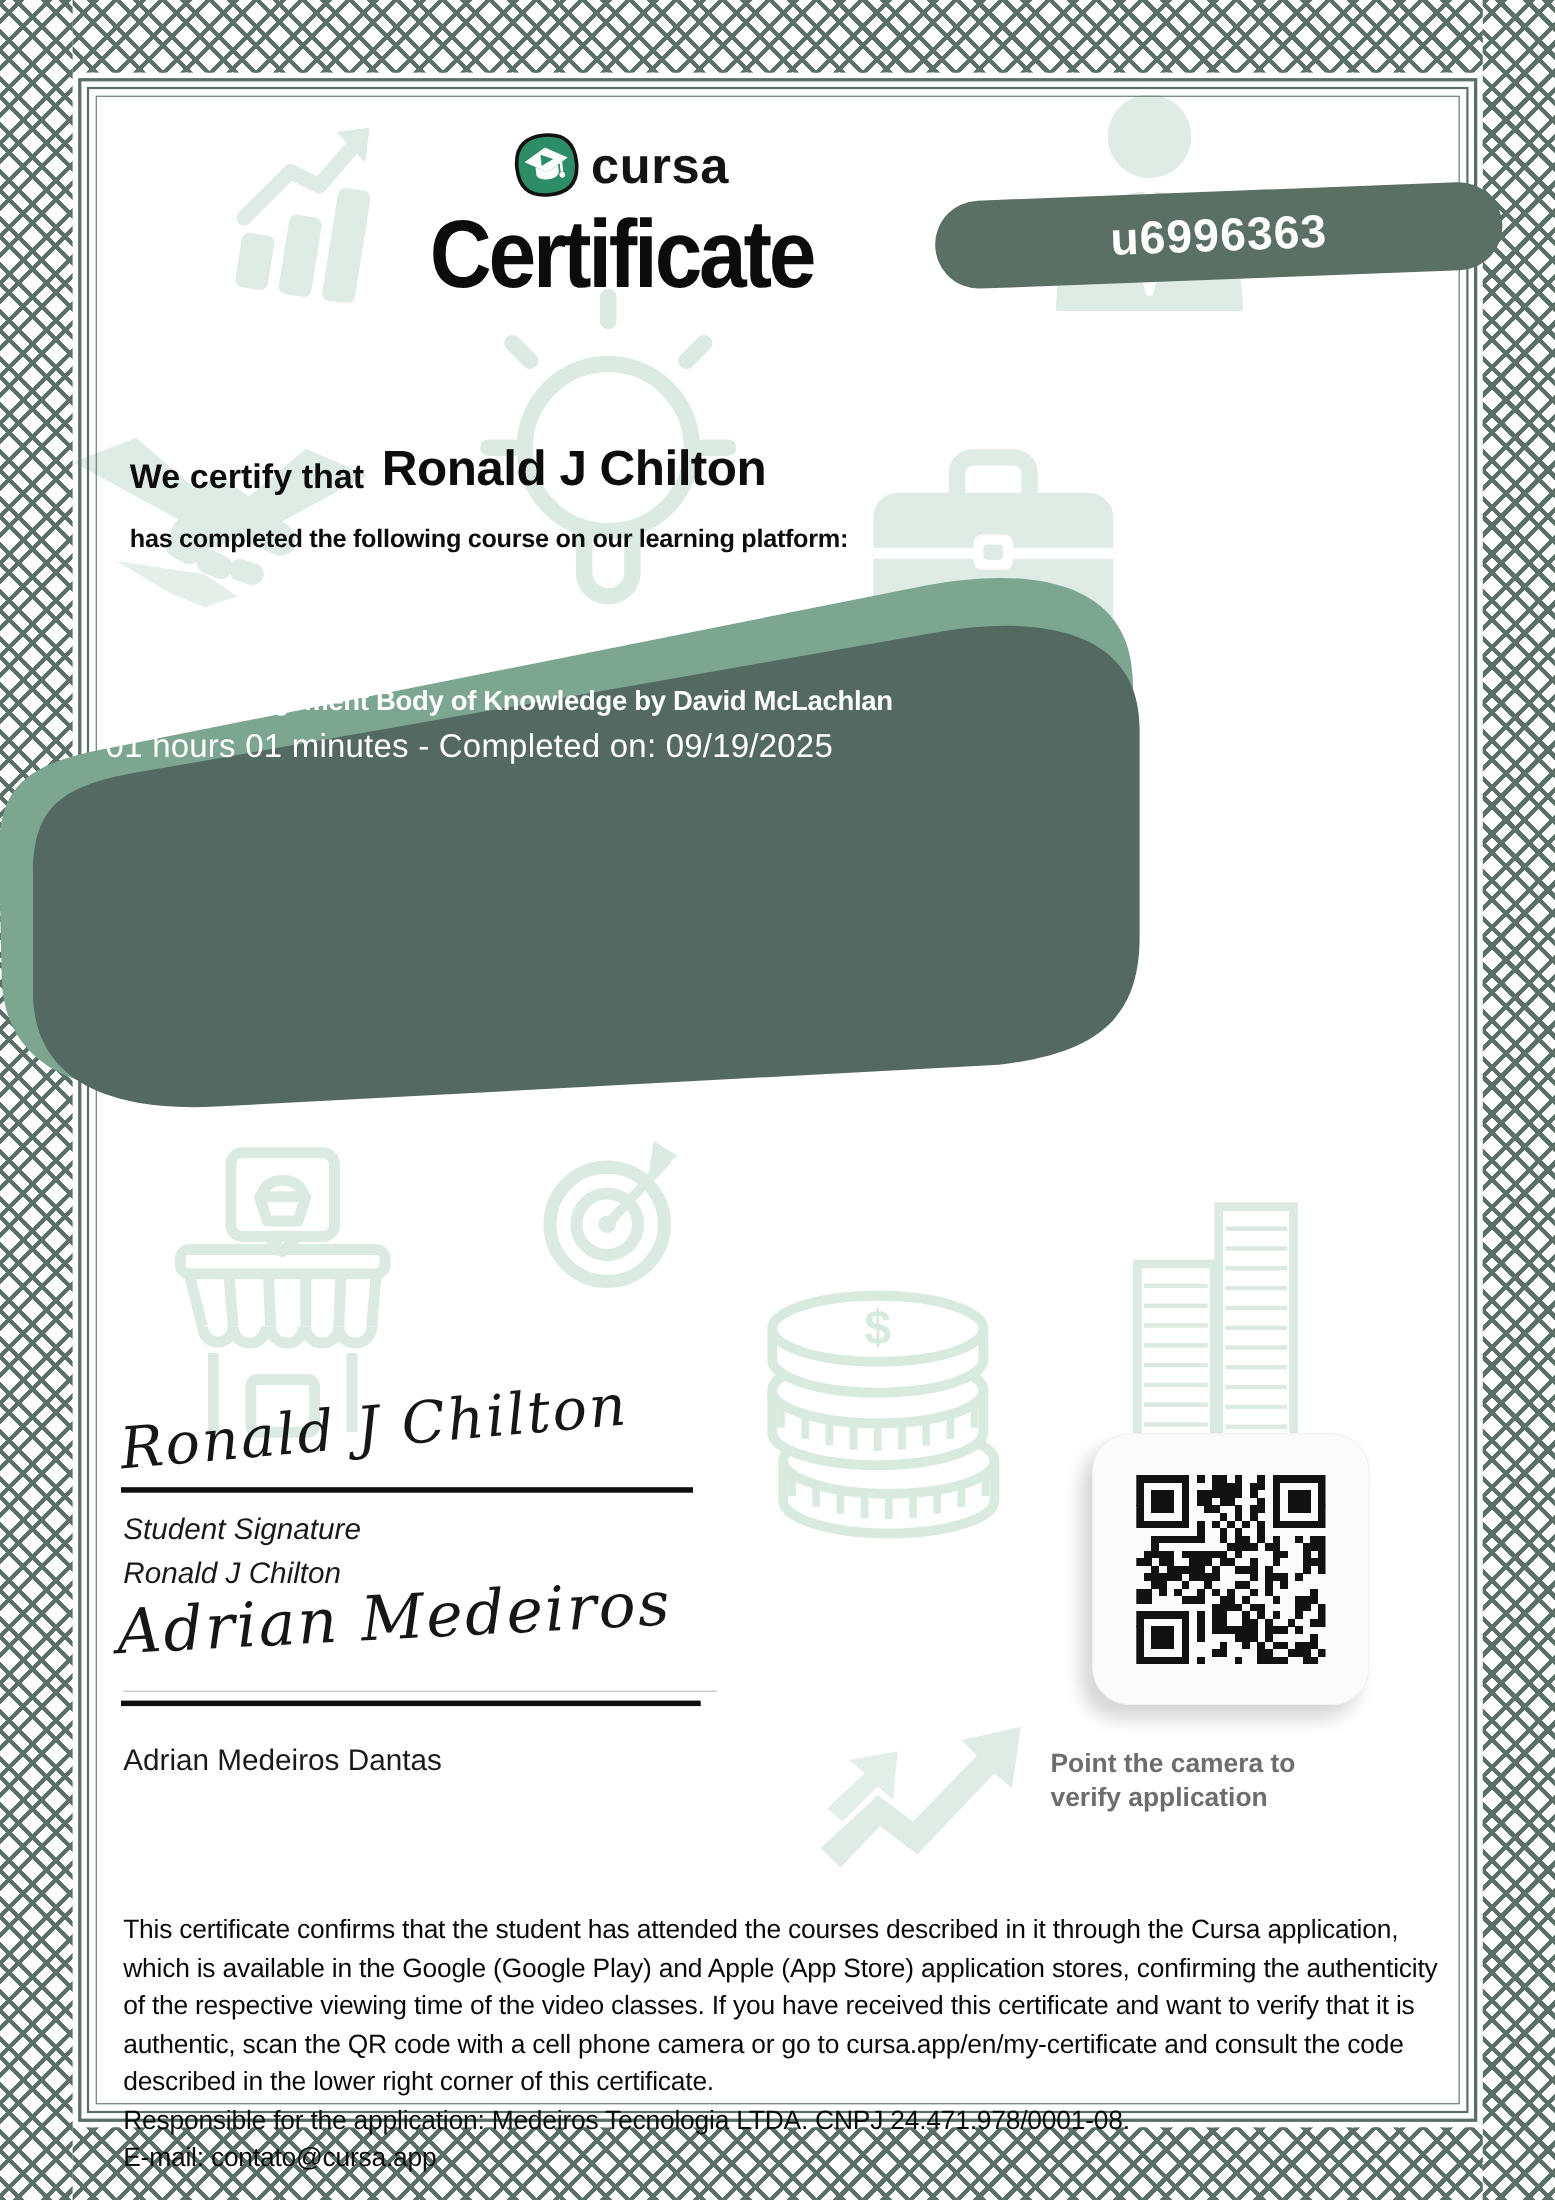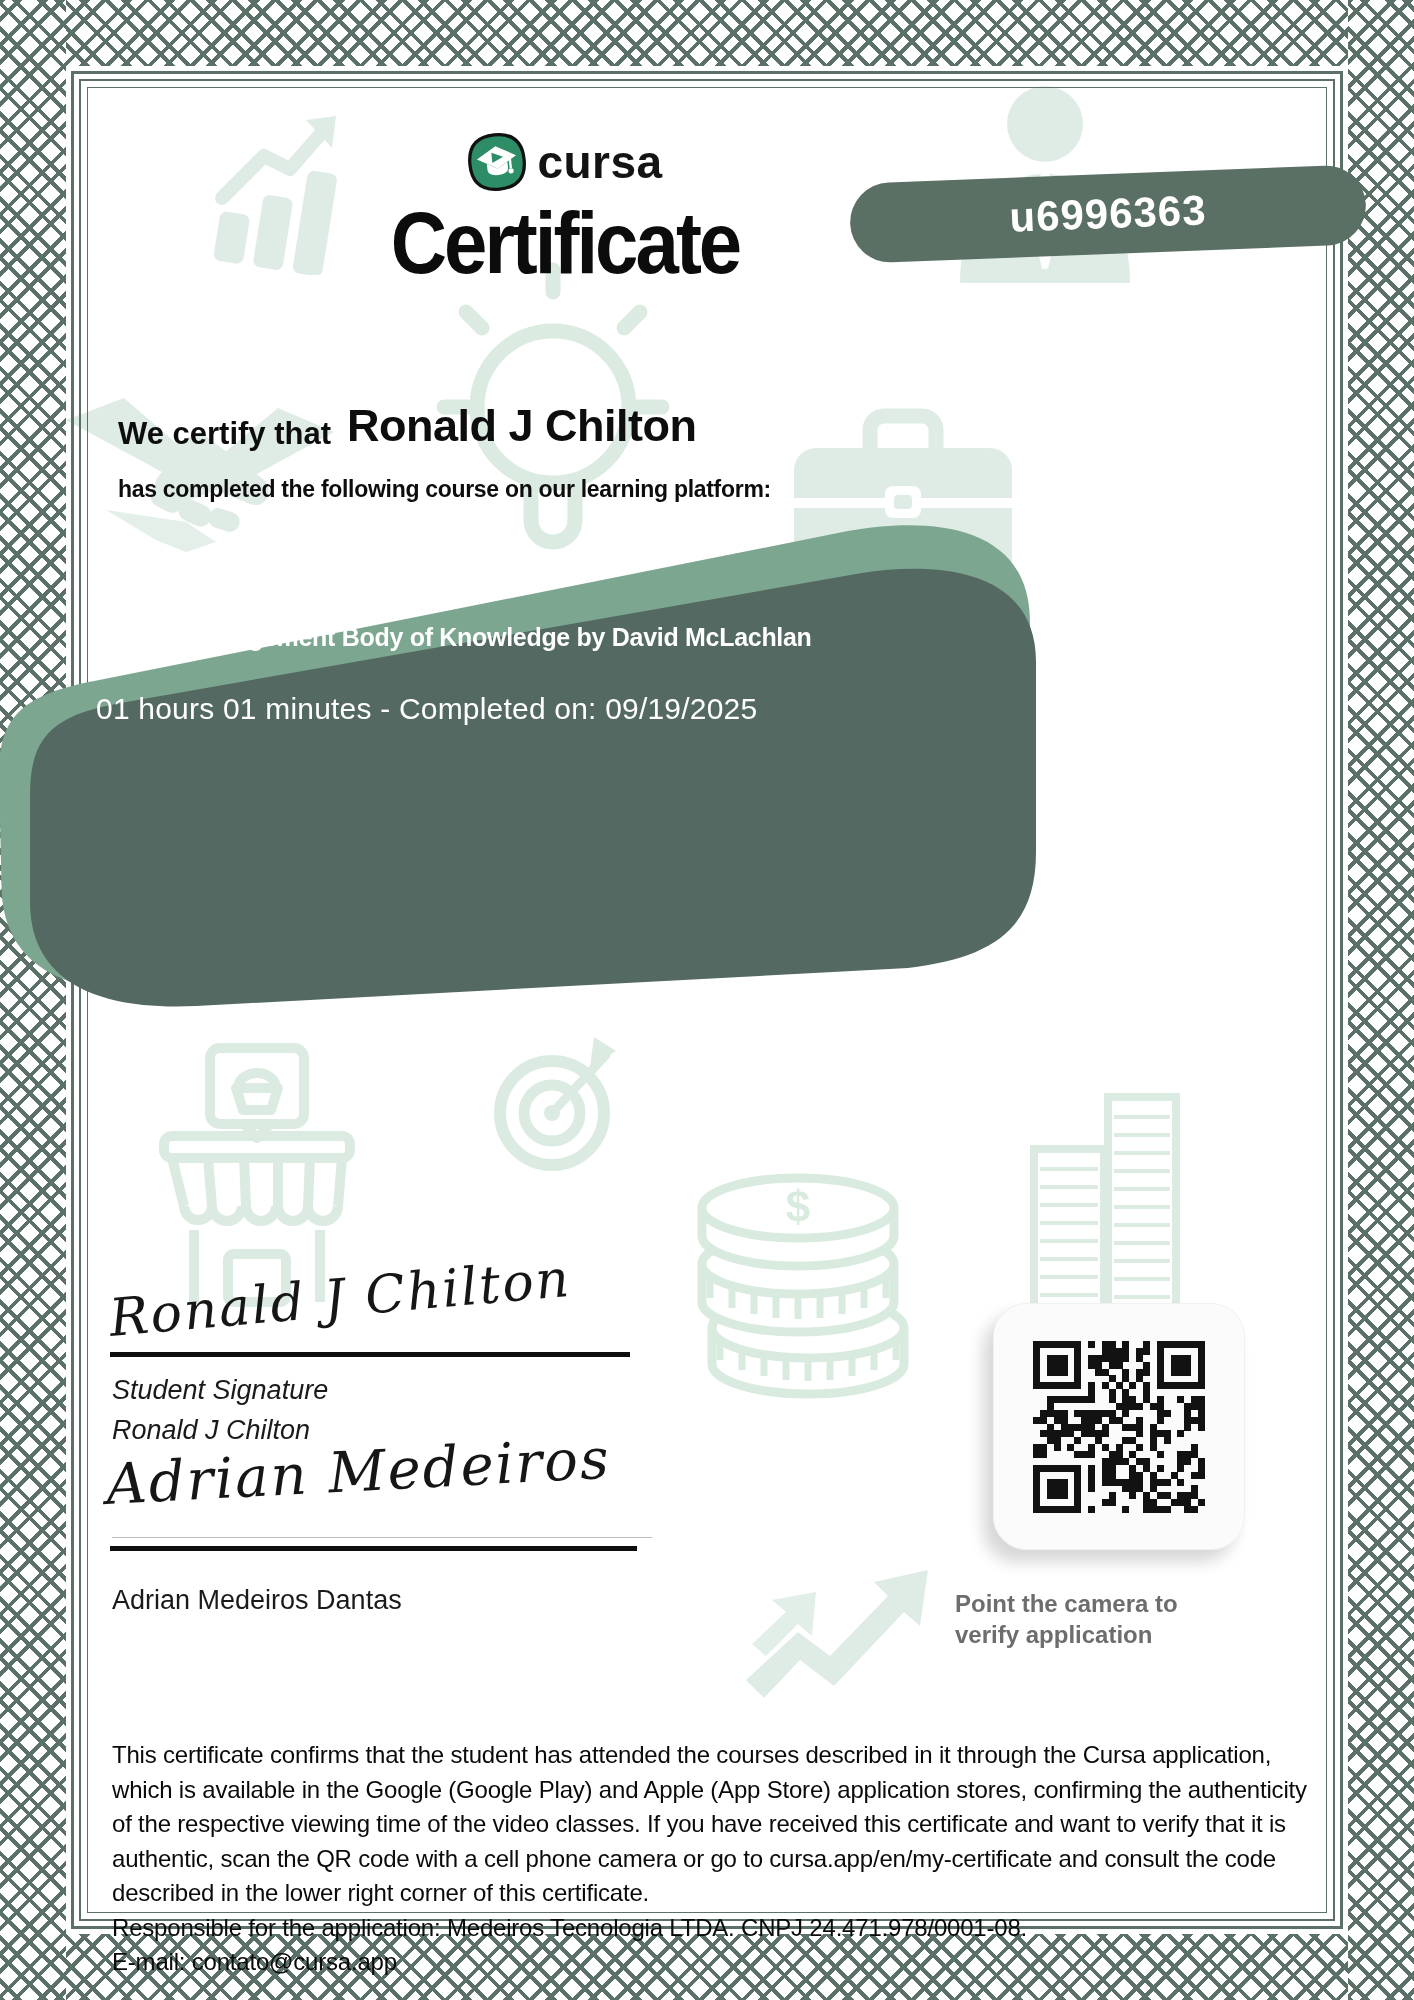--- a/index.html
+++ b/index.html
@@ -21,21 +21,21 @@
   .gpat.right{right:0;top:0;width:66px;height:2000px;}
   .frame{position:absolute;z-index:6;border-style:solid;border-color:#5b7167;pointer-events:none;}
   .frame.a{left:71px;top:71px;right:71px;bottom:71px;border-width:3px;}
   .frame.b{left:79px;top:79px;right:79px;bottom:79px;border-width:2px;}
   .frame.c{left:87px;top:87px;right:87px;bottom:87px;border-width:1px;}
 
   
   .wm{position:absolute;z-index:1;pointer-events:none;}
 
   
-  .header{position:absolute;left:90px;top:132px;width:950px;z-index:10;text-align:center;}
+  .header{position:absolute;left:90px;top:120px;width:950px;z-index:10;text-align:center;}
   .logo-row{display:flex;align-items:center;justify-content:center;gap:10px;}
   .brand{font-size:46px;font-weight:700;letter-spacing:.5px;color:#141414;}
   .cert-title{
     margin-top:0px;font-size:78px;font-weight:900;letter-spacing:-3px;color:#0c0c0c;
     transform:scaleY(1.12);transform-origin:top center;
   }
   .badge{
     position:absolute;left:850px;top:174px;width:516px;height:80px;z-index:12;
     background:#5b7065;border-radius:42px;transform:rotate(-2.2deg);
     display:flex;align-items:center;justify-content:center;
@@ -46,21 +46,21 @@
   .intro{position:absolute;left:118px;top:400px;z-index:10;}
   .intro .l1{display:flex;align-items:flex-end;gap:16px;}
   .certify-prefix{font-size:31px;font-weight:700;color:#0d0d0d;}
   .student-name{font-size:45px;font-weight:700;color:#0d0d0d;letter-spacing:-.5px;}
   .intro .l2{margin-top:24px;font-size:23px;font-weight:700;color:#0d0d0d;letter-spacing:-.3px;}
 
   
   .blob-svg{position:absolute;left:0;top:0;z-index:8;pointer-events:none;}
   .course-block{position:absolute;left:96px;top:612px;width:880px;z-index:10;color:#fff;}
   .course-name{font-size:25px;font-weight:700;line-height:50px;letter-spacing:-.3px;}
-  .course-details{margin-top:30px;font-size:30px;font-weight:400;letter-spacing:.2px;}
+  .course-details{font-size:30px;font-weight:400;letter-spacing:.2px;}
 
   
   .sig-script{
     position:absolute;z-index:10;font-family:"DejaVu Serif",serif;font-style:italic;
     color:#161616;transform:rotate(-5deg);transform-origin:left bottom;letter-spacing:2px;white-space:nowrap;
   }
   #sig1{left:112px;top:1288px;font-size:52px;}
   #sig2{left:108px;top:1452px;font-size:56px;transform:rotate(-3deg);}
   .sig-rule{position:absolute;z-index:11;background:#0e0e0e;height:5px;}
   #rule1{left:110px;top:1352px;width:520px;}

